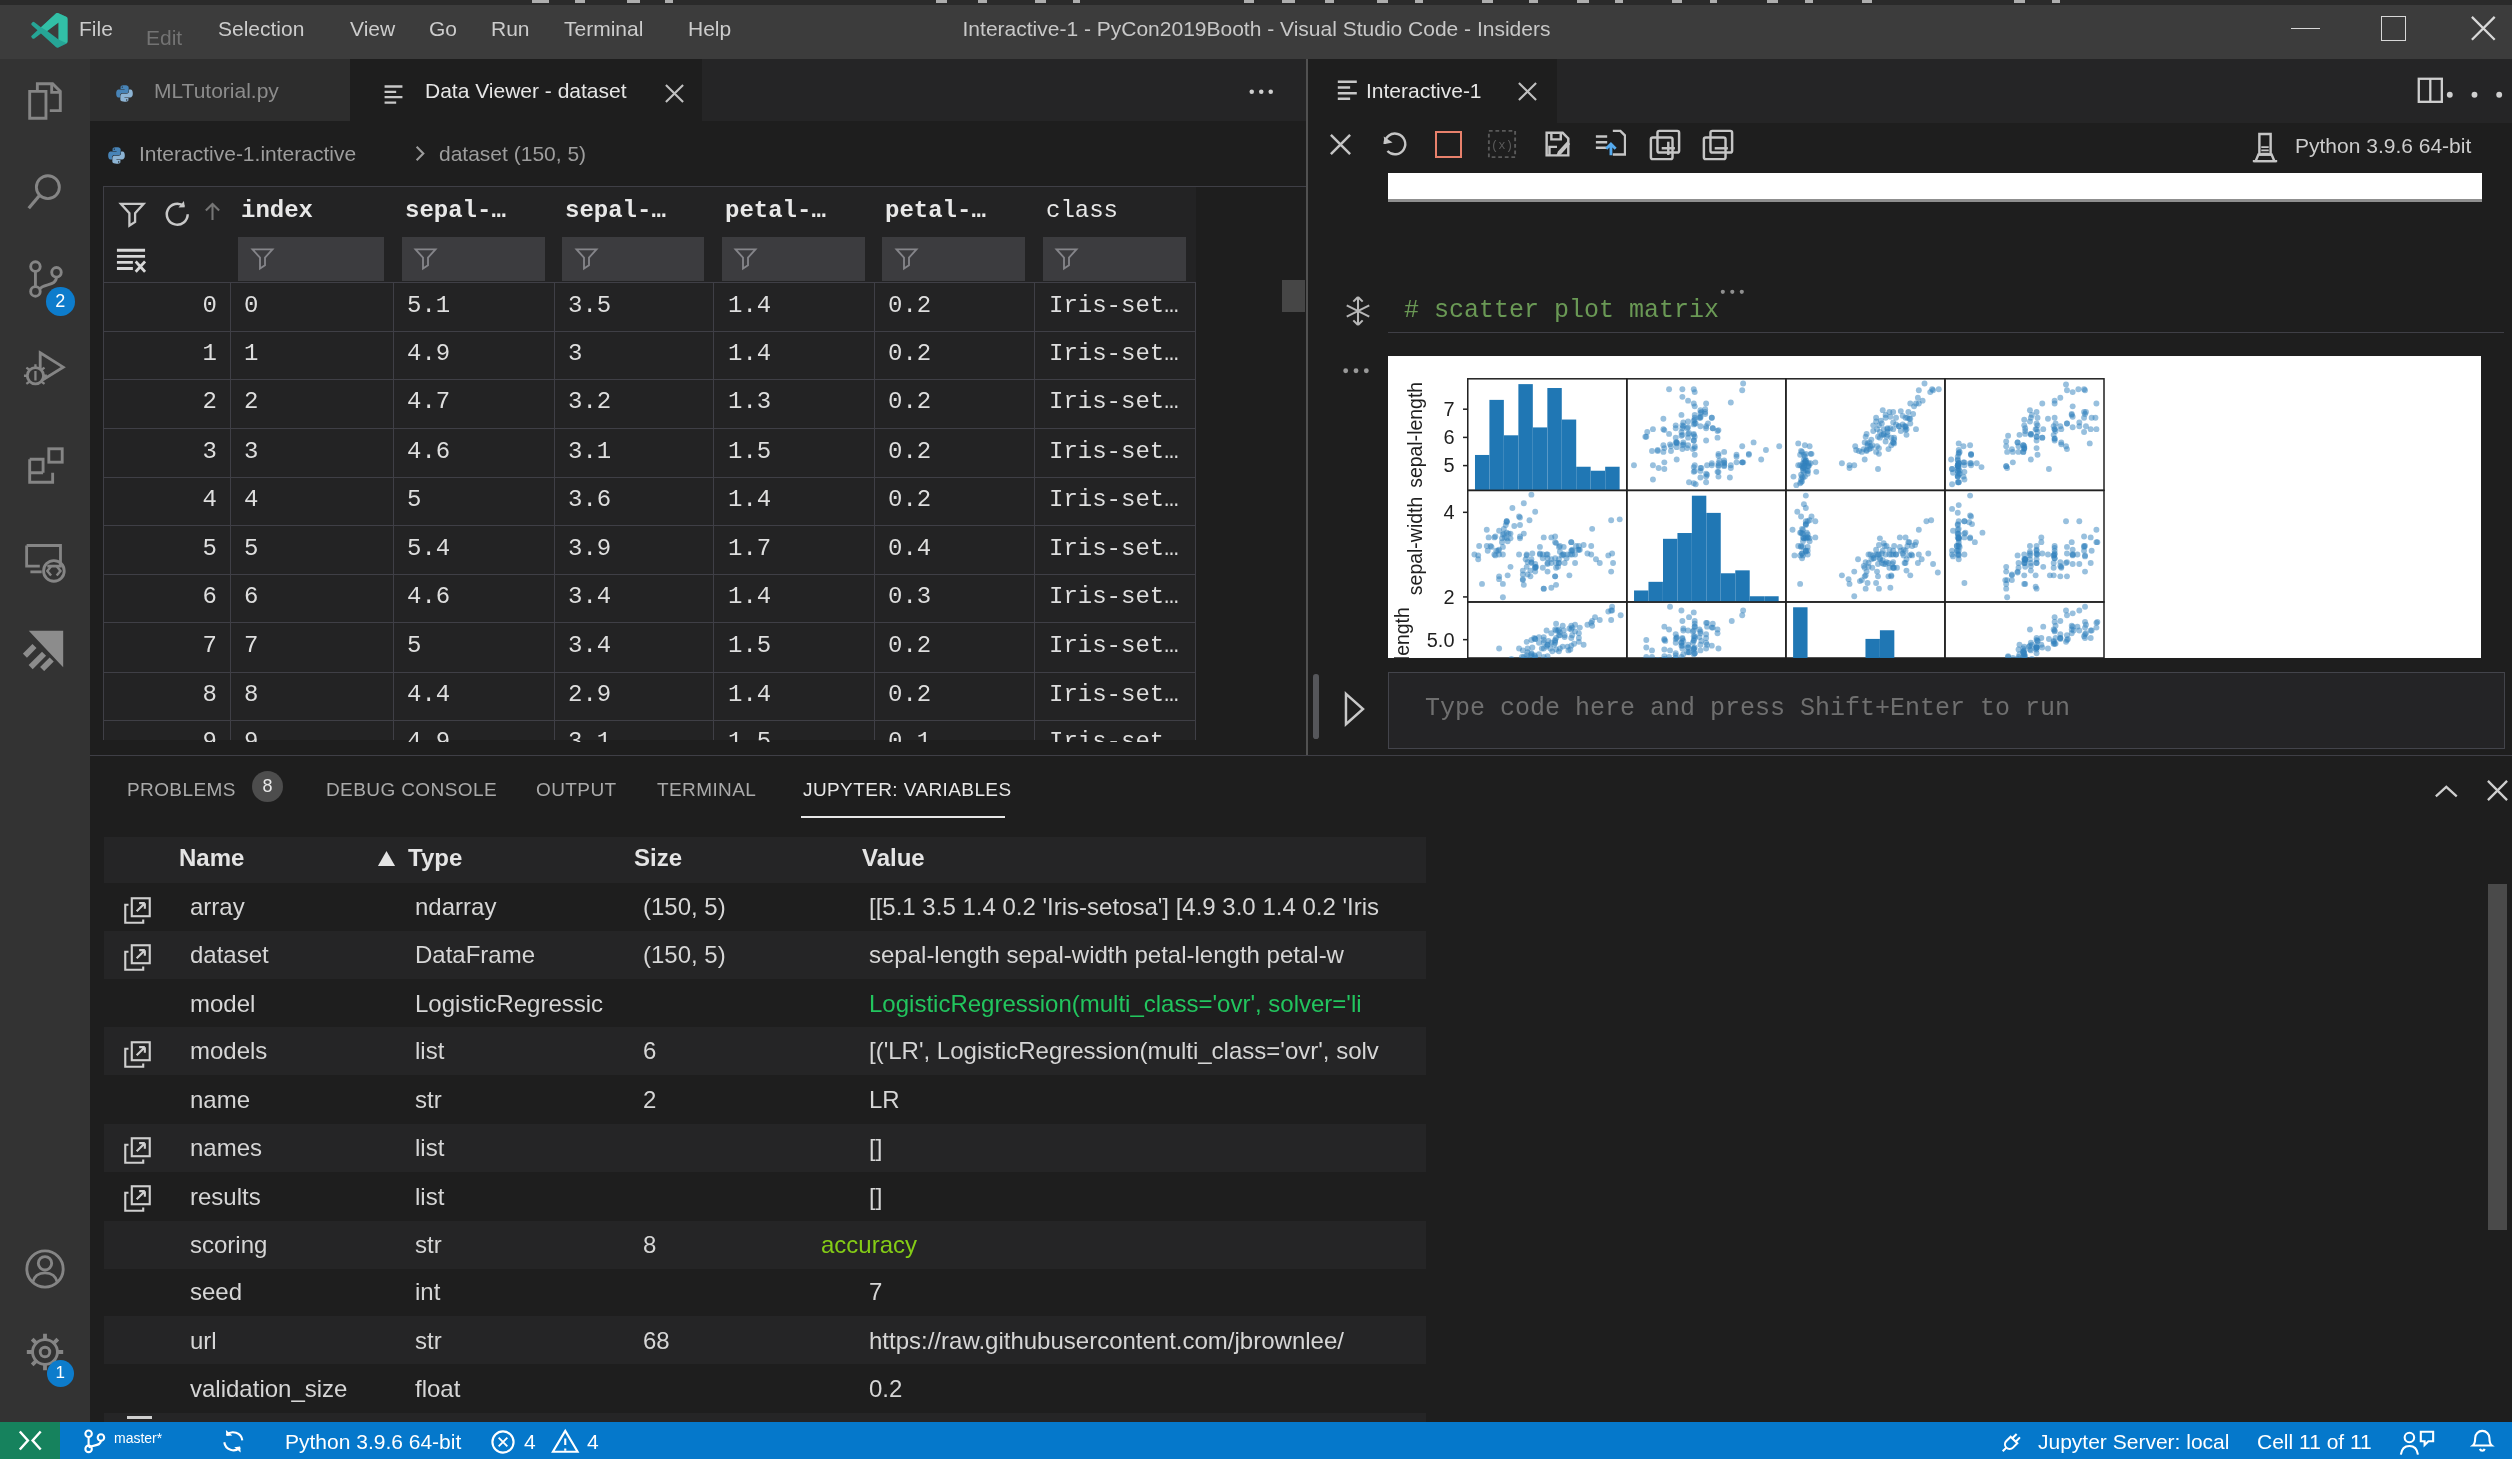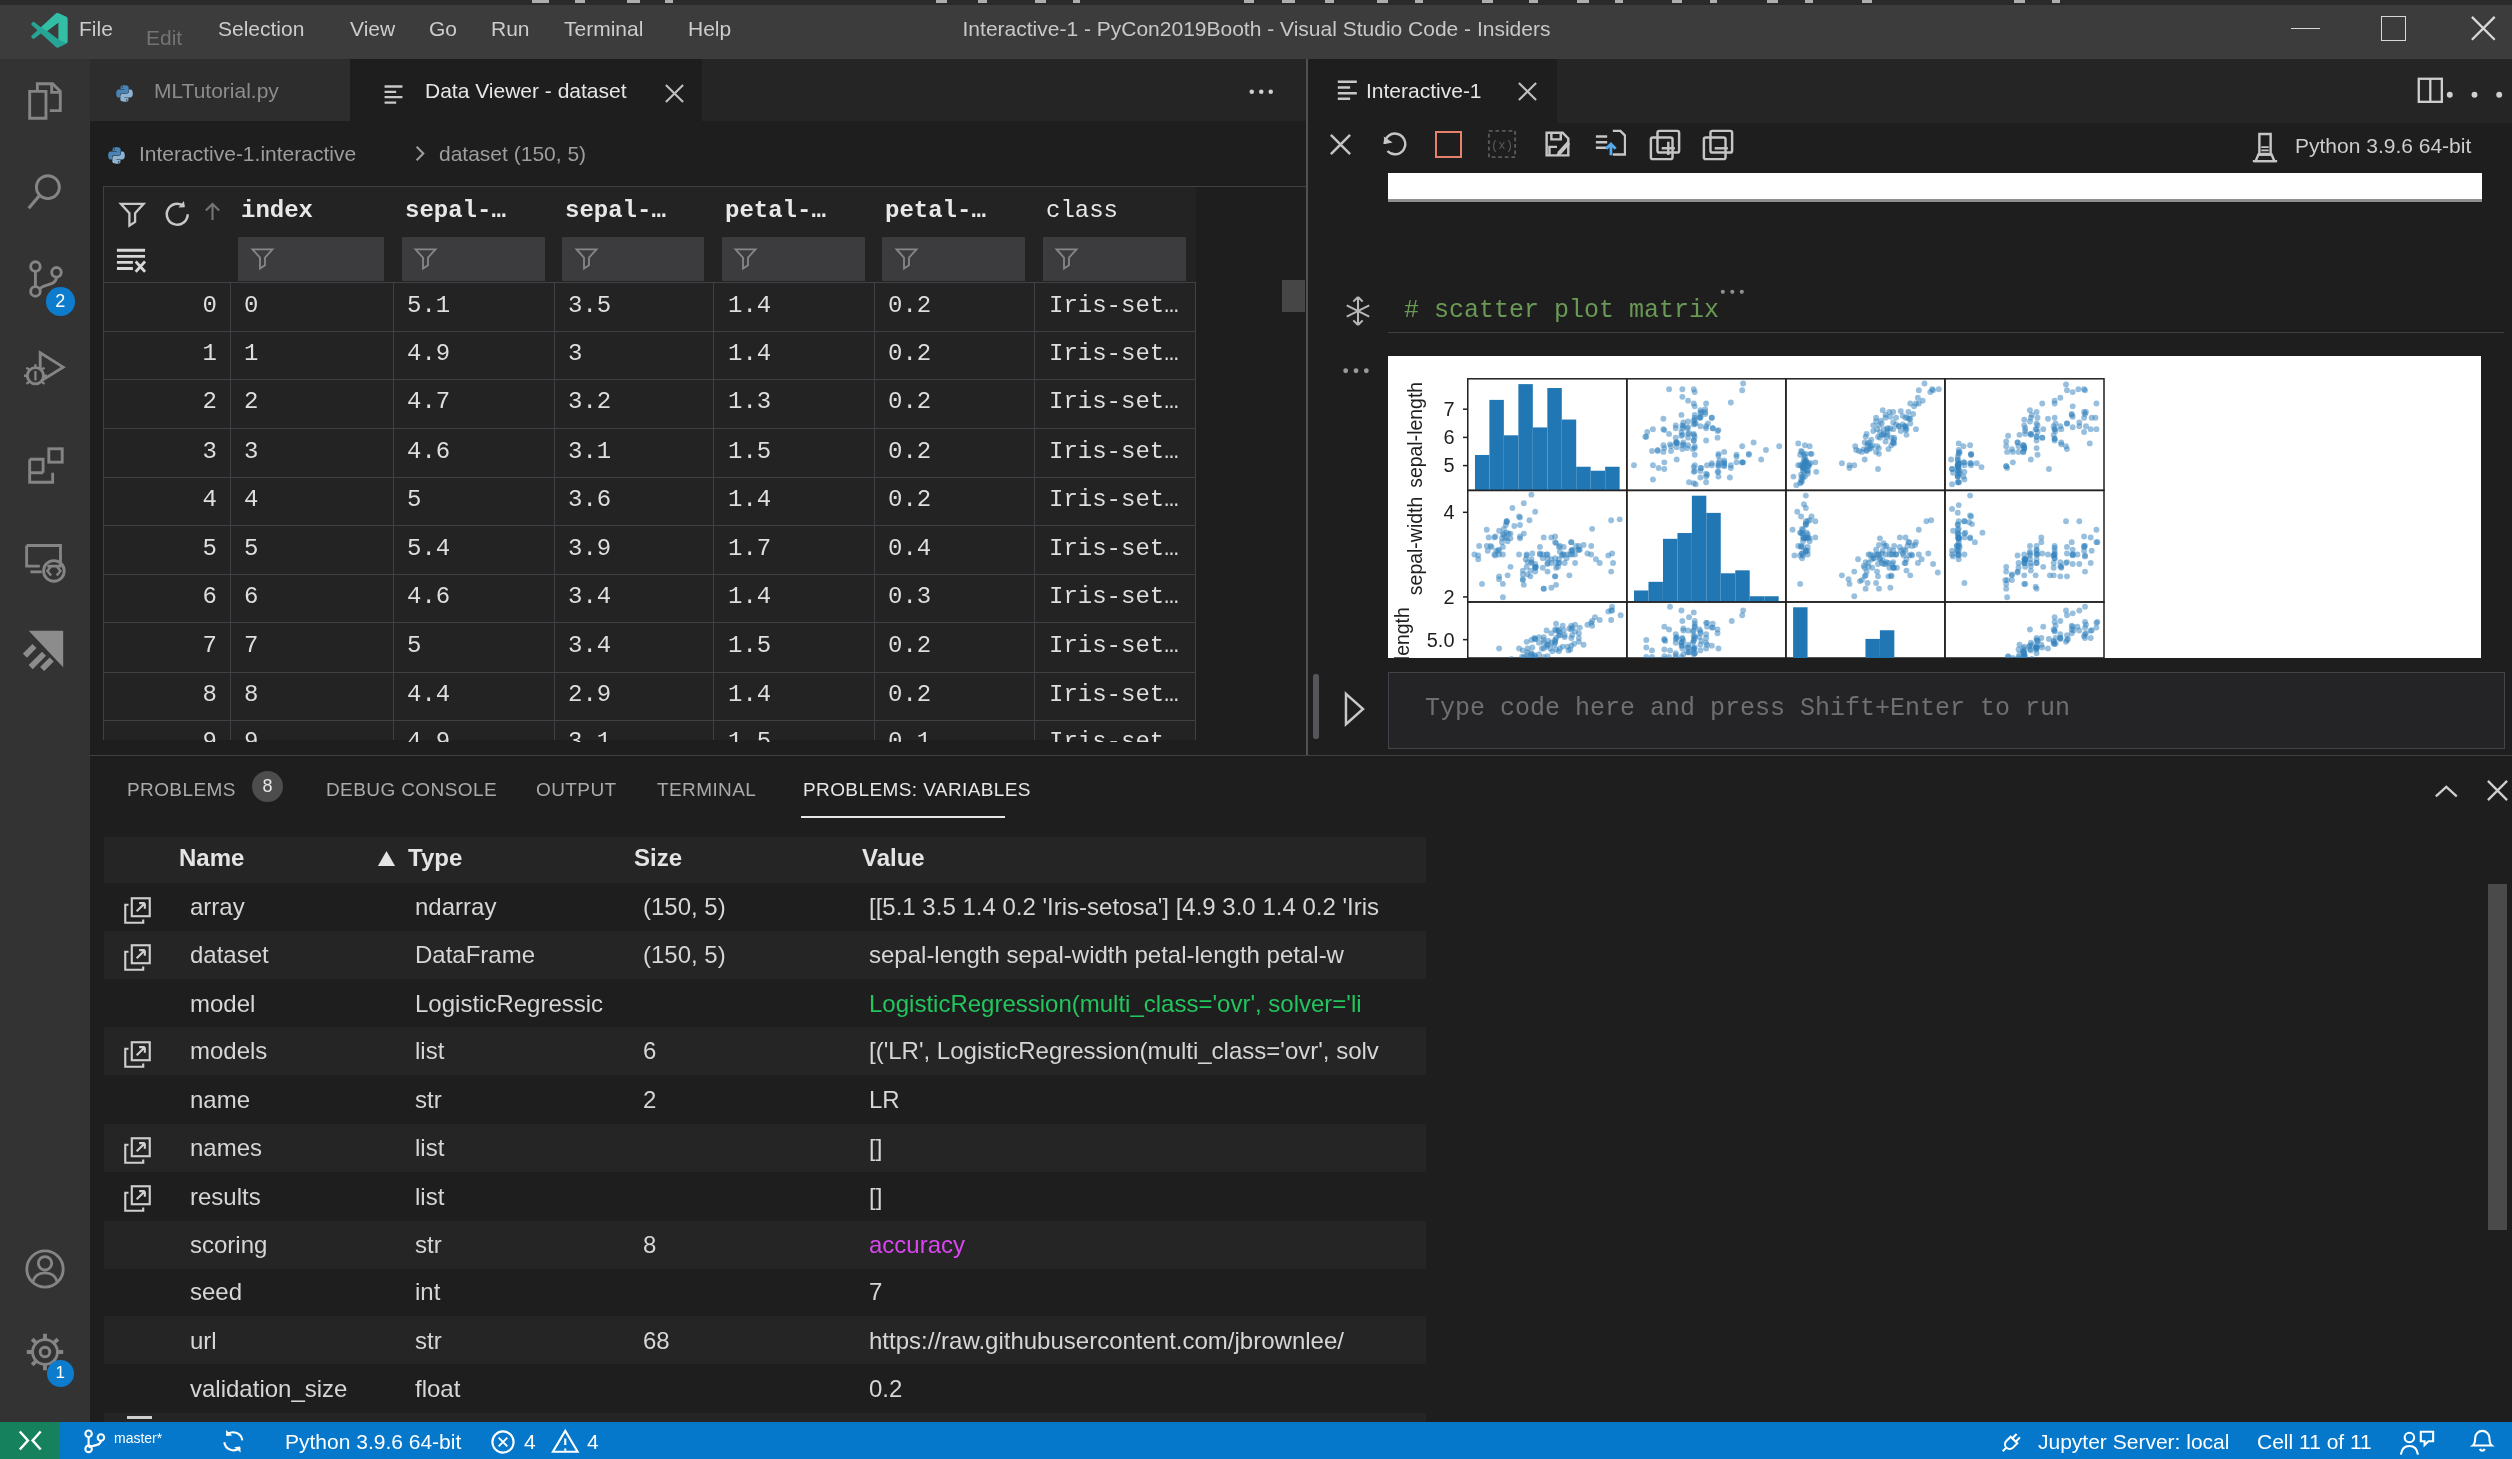--- a/index.html
+++ b/index.html
@@ -1610,21 +1610,21 @@
 <svg class="abs" style="left:1343px;top:691px" width="23" height="36" viewBox="0 0 24 38">
 <path d="M3 3 21 19 3 35z" stroke="#c8c8c8" stroke-width="2.6" fill="none"></path>
   </svg>
 <div class="abs" style="left:1313px;top:674px;width:5.7px;height:65px;background:#55565a;border-radius:2.8px"></div>
 <div class="abs" style="left:90px;top:755px;width:2422px;height:667px;background:#1e1e1e"></div>
 <div class="abs" style="left:90px;top:755px;width:2422px;height:0.9px;background:#3f3f46"></div>
 <div class="abs" style="left:127px;top:779px;font-size:19px;color:#aaaaaa;letter-spacing:0.4px">PROBLEMS</div>
 <div class="abs" style="left:326px;top:779px;font-size:19px;color:#aaaaaa;letter-spacing:0.4px">DEBUG CONSOLE</div>
 <div class="abs" style="left:536px;top:779px;font-size:19px;color:#aaaaaa;letter-spacing:0.4px">OUTPUT</div>
 <div class="abs" style="left:657px;top:779px;font-size:19px;color:#aaaaaa;letter-spacing:0.4px">TERMINAL</div>
-<div class="abs" style="left:803px;top:779px;font-size:19px;color:#e7e7e7;letter-spacing:0.4px">PROBLEMS: VARIABLES</div>
+<div class="abs" style="left:803px;top:779px;font-size:19px;color:#e7e7e7;letter-spacing:0.4px">JUPYTER: VARIABLES</div>
 <div class="abs" style="left:252px;top:771px;width:31px;height:31px;border-radius:50%;background:#4d4d4d;color:#e8e8e8;font-size:18px;text-align:center;line-height:31px">8</div>
 <div class="abs" style="left:801px;top:816px;width:204px;height:2.4px;background:#e7e7e7"></div>
 <svg class="abs" style="left:2433px;top:781px" width="26.6" height="23" viewBox="0 0 28 24">
 <path d="M3 16 14 6l11 10" stroke="#cfcfcf" stroke-width="2.4" fill="none"></path>
   </svg>
 <svg class="abs" style="left:2486px;top:779px" width="23" height="23" viewBox="0 0 24 24">
 <path d="M2 2 22 22 M22 2 2 22" stroke="#cfcfcf" stroke-width="2.4"></path>
   </svg>
 <div class="abs" style="left:104px;top:837px;width:1322px;height:46px;background:#252526"></div>
 <div class="abs" style="left:179px;top:844px;font-size:24px;font-weight:bold;color:#e4e4e4">Name</div>
@@ -1697,21 +1697,21 @@
     </g>
   </svg>
 <div class="abs" style="left:190px;top:1183px;font-size:24px;color:#d6d6d6">results</div>
 <div class="abs" style="left:415px;top:1183px;width:213px;overflow:hidden;white-space:nowrap;font-size:24px;color:#d6d6d6">list</div>
 <div class="abs" style="left:643px;top:1183px;font-size:24px;color:#d6d6d6"></div>
 <div class="abs" style="left:869px;top:1183px;width:558px;overflow:hidden;white-space:nowrap;font-size:24px;color:#d6d6d6">[]</div>
 <div class="abs" style="left:104px;top:1221px;width:1322px;height:48px;background:#252526"></div>
 <div class="abs" style="left:190px;top:1231px;font-size:24px;color:#d6d6d6">scoring</div>
 <div class="abs" style="left:415px;top:1231px;width:213px;overflow:hidden;white-space:nowrap;font-size:24px;color:#d6d6d6">str</div>
 <div class="abs" style="left:643px;top:1231px;font-size:24px;color:#d6d6d6">8</div>
-<div class="abs" style="left:869px;top:1231px;width:558px;overflow:hidden;white-space:nowrap;font-size:24px;color:#d946ef">accuracy</div>
+<div class="abs" style="left:821px;top:1231px;width:558px;overflow:hidden;white-space:nowrap;font-size:24px;color:#84cc16">accuracy</div>
 <div class="abs" style="left:190px;top:1278px;font-size:24px;color:#d6d6d6">seed</div>
 <div class="abs" style="left:415px;top:1278px;width:213px;overflow:hidden;white-space:nowrap;font-size:24px;color:#d6d6d6">int</div>
 <div class="abs" style="left:643px;top:1278px;font-size:24px;color:#d6d6d6"></div>
 <div class="abs" style="left:869px;top:1278px;width:558px;overflow:hidden;white-space:nowrap;font-size:24px;color:#d6d6d6">7</div>
 <div class="abs" style="left:104px;top:1316px;width:1322px;height:48px;background:#252526"></div>
 <div class="abs" style="left:190px;top:1327px;font-size:24px;color:#d6d6d6">url</div>
 <div class="abs" style="left:415px;top:1327px;width:213px;overflow:hidden;white-space:nowrap;font-size:24px;color:#d6d6d6">str</div>
 <div class="abs" style="left:643px;top:1327px;font-size:24px;color:#d6d6d6">68</div>
 <div class="abs" style="left:869px;top:1327px;width:558px;overflow:hidden;white-space:nowrap;font-size:24px;color:#d6d6d6">https://raw.githubusercontent.com/jbrownlee/</div>
 <div class="abs" style="left:190px;top:1375px;font-size:24px;color:#d6d6d6">validation_size</div>

